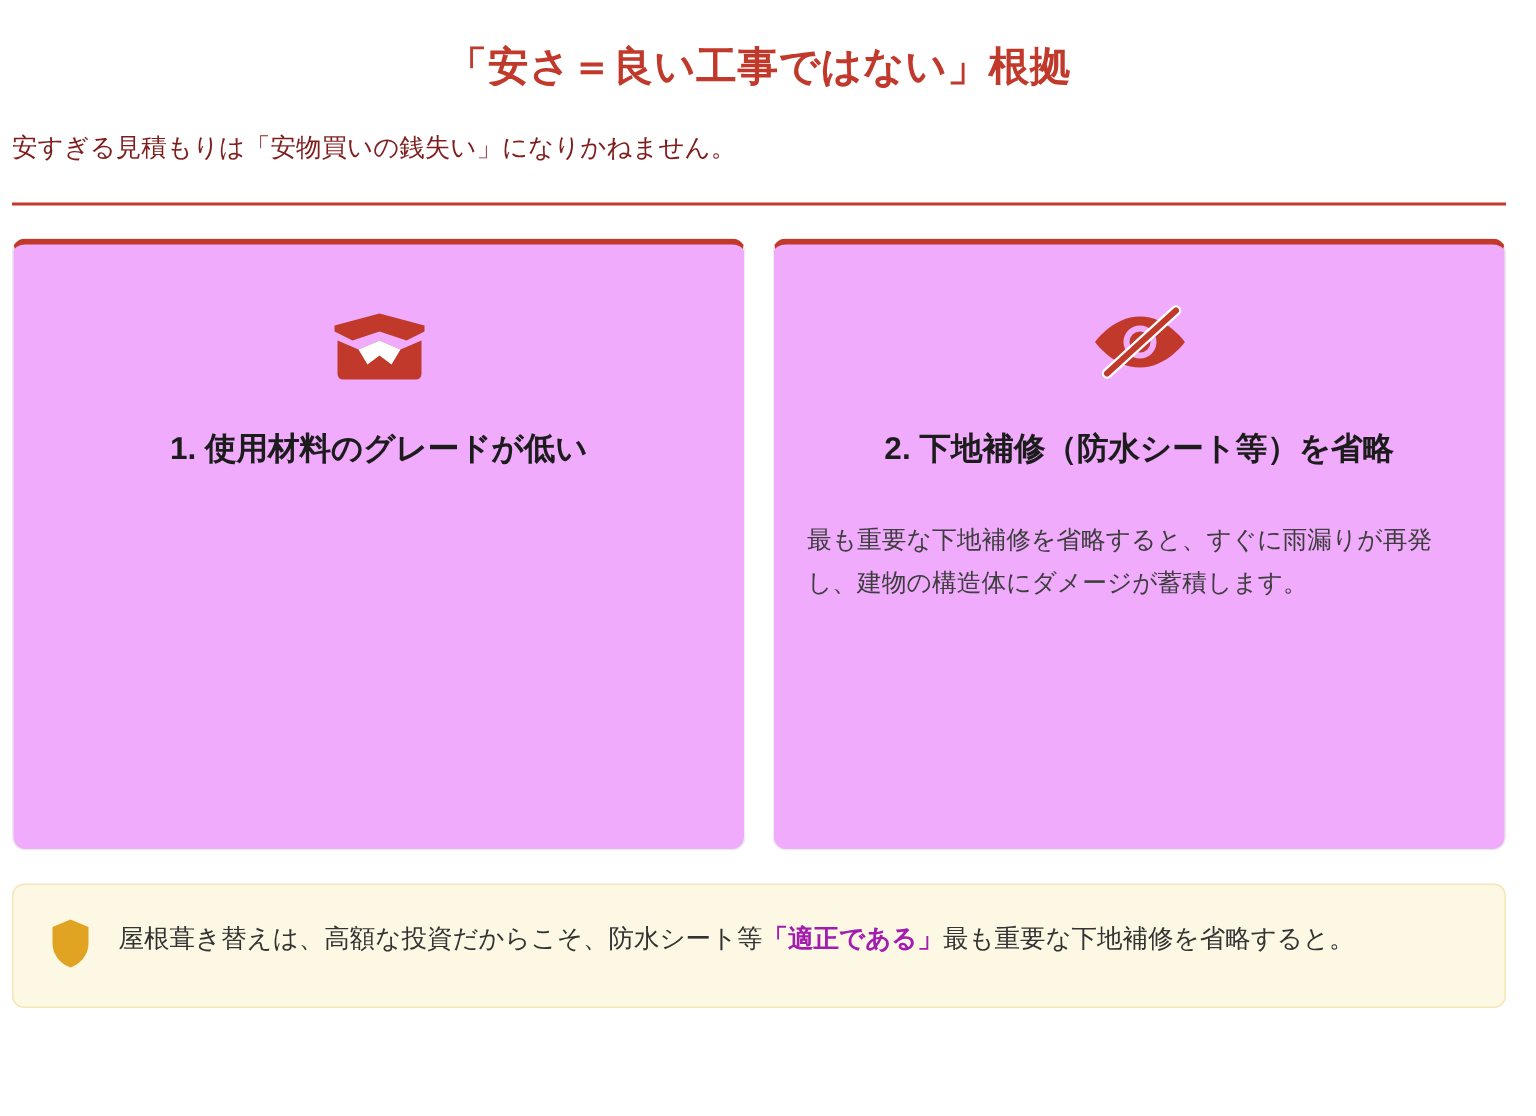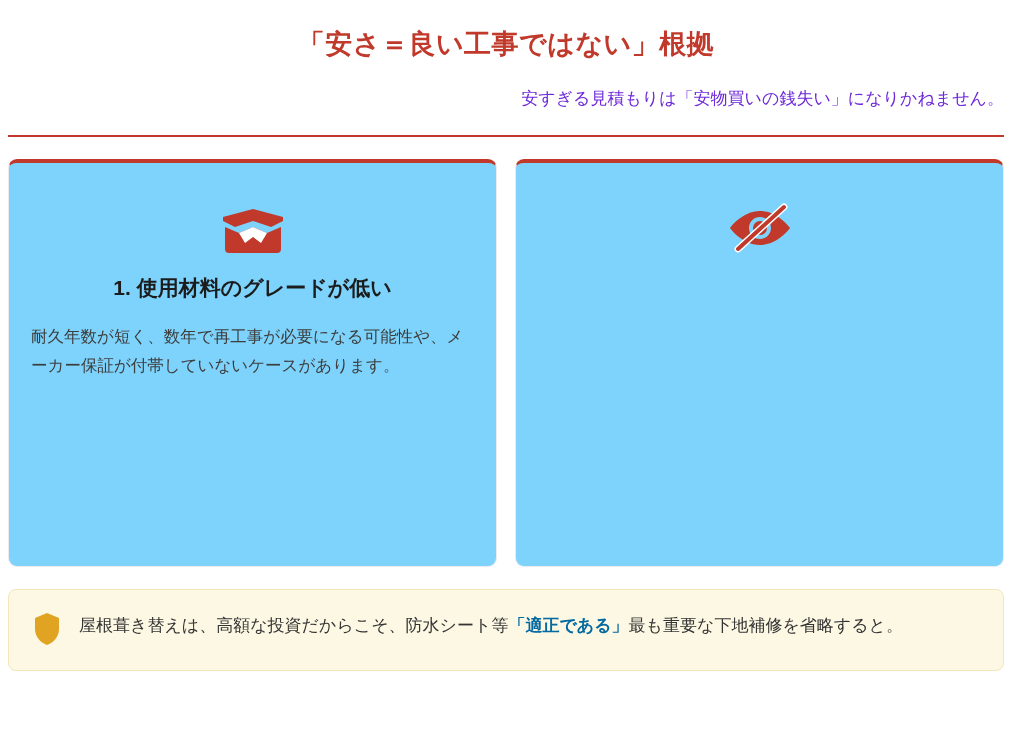--- a/index.html
+++ b/index.html
@@ -22,48 +22,49 @@
   .title {
     text-align: center;
     color: #c0392b;
     font-size: 27px;
     font-weight: bold;
     letter-spacing: 0.5px;
     margin: 8px 0 0 0;
     line-height: 1.4;
   }
   .subtitle {
-    text-align: right;
-    color: #6d28d9;
+    text-align: left;
+    color: #7f1d1d;
     font-size: 17px;
     margin-top: 22px;
     line-height: 1.5;
   }
   .divider {
     margin: 24px 0 0 0;
     height: 2px;
     background: #c0392b;
     width: 100%;
   }
   .cards {
     display: flex;
     gap: 18px;
     margin-top: 22px;
   }
   .card {
     flex: 1 1 0;
-    background: #7dd3fc;
+    background: #f0abfc;
     border: 1px solid #ececec;
     border-top: 4px solid #c0392b;
     border-radius: 9px;
     padding: 26px 22px 20px 22px;
     min-height: 408px;
     display: flex;
     flex-direction: column;
     align-items: center;
+    gap: 12px;
   }
   .icon-wrap {
     height: 78px;
     display: flex;
     align-items: center;
     justify-content: center;
     margin-bottom: 6px;
   }
   .card-title {
     font-size: 21px;
@@ -88,21 +89,21 @@
     padding: 20px 24px;
     display: flex;
     align-items: flex-start;
     gap: 18px;
   }
   .note-text {
     font-size: 17px;
     line-height: 1.85;
     color: #333333;
   }
-  .note-text b { color: #0369a1; }
+  .note-text b { color: #a21caf; }
   .shield-icon { flex: 0 0 auto; margin-top: 2px; }
 </style>
 </head>
 <body>
 
 <div class="page">
 
   <h1 class="title">「安さ＝良い工事ではない」根拠</h1>
   <p class="subtitle">安すぎる見積もりは「安物買いの銭失い」になりかねません。</p>
   <div class="divider"></div>
@@ -111,32 +112,33 @@
 
     <div class="card">
       <div class="icon-wrap">
         <svg width="76" height="62" viewBox="0 0 76 62" aria-hidden="true">
           <path d="M8 20 L38 12 L68 20 L68 24 L56 30 L38 24 L20 30 L8 24 Z" fill="#c0392b"></path>
           <path d="M10 30 L24 36 L38 30 L52 36 L66 30 L66 52 Q66 56 62 56 L14 56 Q10 56 10 52 Z" fill="#c0392b"></path>
           <path d="M24 36 L38 30 L52 36 L46 46 L38 40 L30 46 Z" fill="#ffffff"></path>
         </svg>
       </div>
       <div class="card-title">1. 使用材料のグレードが低い</div>
-      <div class="card-body">耐久年数が短く、数年で再工事が必要になる可能性や、メーカー保証が付帯していないケースがあります。</div>
     </div>
 
     <div class="card">
       <div class="icon-wrap">
         <svg width="76" height="62" viewBox="0 0 76 62" aria-hidden="true">
           <path d="M38 14 C20 14 8 31 8 31 C8 31 20 48 38 48 C56 48 68 31 68 31 C68 31 56 14 38 14 Z M38 42 C31.9 42 27 37.1 27 31 C27 24.9 31.9 20 38 20 C44.1 20 49 24.9 49 31 C49 37.1 44.1 42 38 42 Z" fill="#c0392b"></path>
           <circle cx="38" cy="31" r="7" fill="#c0392b"></circle>
           <line x1="16" y1="52" x2="62" y2="10" stroke="#ffffff" stroke-width="7" stroke-linecap="round"></line>
           <line x1="16" y1="52" x2="62" y2="10" stroke="#c0392b" stroke-width="4" stroke-linecap="round"></line>
         </svg>
       </div>
+      <div class="card-title">2. 下地補修（防水シート等）を省略</div>
+      <div class="card-body">最も重要な下地補修を省略すると、すぐに雨漏りが再発し、建物の構造体にダメージが蓄積します。</div>
     </div>
 
 
   </div>
 
   <div class="note">
     <span class="shield-icon">
       <svg width="28" height="34" viewBox="0 0 28 34" aria-hidden="true">
         <path d="M14 1 L26 6 V17 C26 25 20 31 14 33 C8 31 2 25 2 17 V6 Z" fill="#e0a422"></path>
       </svg>

